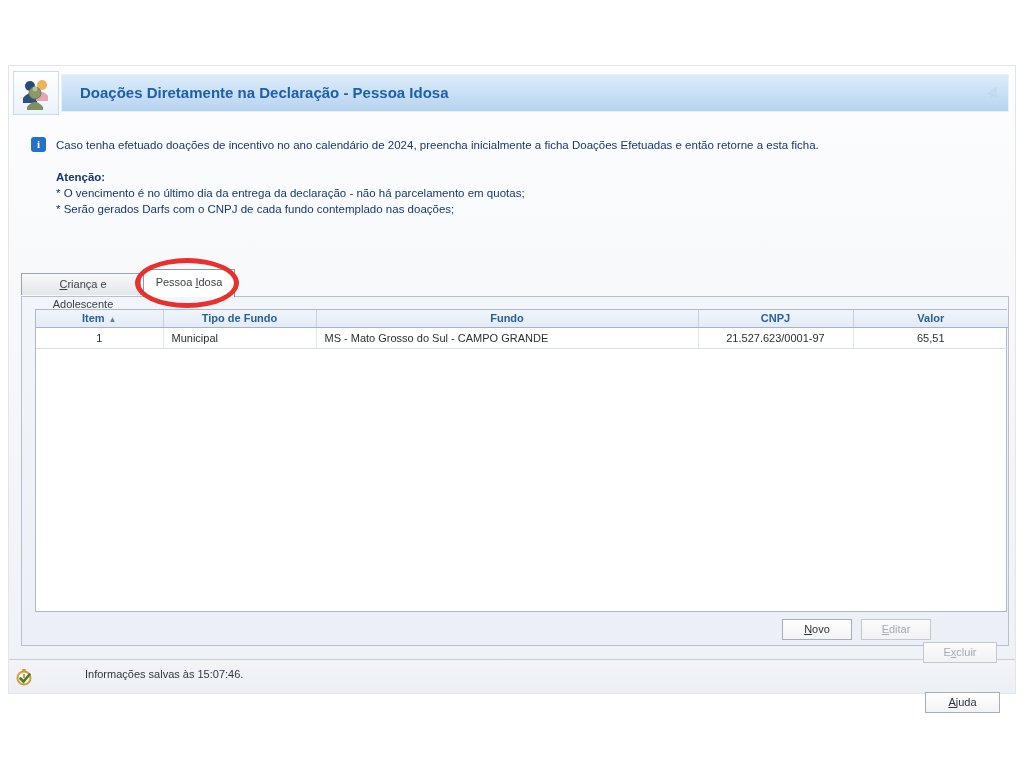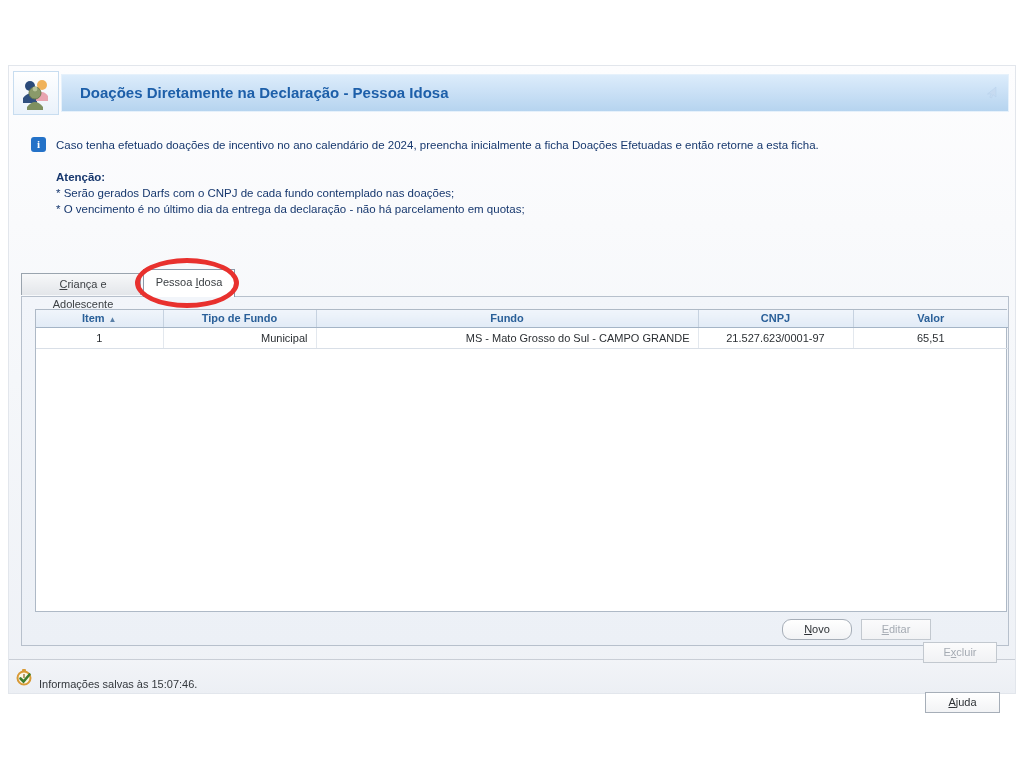--- a/index.html
+++ b/index.html
@@ -76,40 +76,40 @@
     border-right:1px solid #c6d2e0; border-bottom:1px solid #a4b4c6; cursor:default;
   }
   th:last-child { border-right:none; }
   .sort-arrow { font-size:8px; color:#5a80a8; margin-left:4px; }
   td {
     height:21px; font-size:11px; color:#2b2f33; padding:0 8px;
     border-right:1px solid #e3e8ee; border-bottom:1px solid #d9dfe7;
     white-space:nowrap; overflow:hidden;
   }
   td:last-child { border-right:none; }
-  .ta-c { text-align:center; } .ta-l { text-align:right; } .ta-r { text-align:center; }
+  .ta-c { text-align:center; } .ta-l { text-align:left; } .ta-r { text-align:center; }
 
   
   .btn {
     position:absolute; height:21px; font-size:11px; text-align:center; line-height:19px;
     background:linear-gradient(180deg,#ffffff,#f2f3f5);
     border:1px solid #a6aeb8; color:#2e3236; cursor:default;
   }
   .btn.disabled { color:#a5abb3; border-color:#c2c8cf; background:linear-gradient(180deg,#fbfbfc,#f1f2f4); }
-  #btn-novo    { left:760px; top:322px; width:70px;border-radius:9px; }
+  #btn-novo    { left:760px; top:322px; width:70px; }
   #btn-editar  { left:839px; top:322px; width:70px; }
   #btn-excluir { left:901px; top:322px; width:74px;margin-top:23px; }
 
   
   .statusbar {
     position:absolute; left:0; right:0; top:593px; bottom:0;
     border-top:1px solid #c9ced6;
     background:linear-gradient(180deg,#f2f4f8,#eceff4);
   }
-  .status-left { position:absolute; left:6px; top:8px; display:flex; align-items:flex-end; }
+  .status-left { position:absolute; left:6px; top:8px; display:flex; align-items:flex-start;gap:46px; }
   .status-msg { font-size:11px; color:#33373c; margin-left:6px; }
   #btn-ajuda { right:15px; left:auto; top:7px; width:75px; position:absolute;margin-top:25px; }
 
   
   .annotation-ellipse {
     position:absolute; left:126px; top:192px; width:104px; height:50px;
     border:5px solid #e8312e; border-radius:50%;
     z-index:10; pointer-events:none;
   }
 </style>
@@ -139,22 +139,22 @@
       </div>
     </div>
 
     <div class="notice">
       <div class="notice-intro">
         <div class="info-badge">i</div>
         <div class="notice-intro-text">Caso tenha efetuado doações de incentivo no ano calendário de 2024, preencha inicialmente a ficha Doações Efetuadas e então retorne a esta ficha.</div>
       </div>
       <div class="attention">
         <div class="b">Atenção:</div>
+        <div>* O vencimento é no último dia da entrega da declaração - não há parcelamento em quotas;</div>
         <div>* Serão gerados Darfs com o CNPJ de cada fundo contemplado nas doações;</div>
-        <div>* O vencimento é no último dia da entrega da declaração - não há parcelamento em quotas;</div>
       </div>
     </div>
 
     <div class="tabs">
       <div class="tab t1"><span></span><span class="u">C</span><span>riança e Adolescente</span></div>
       <div class="tab t2 active"><span>Pessoa </span><span class="u">I</span><span>dosa</span></div>
     </div>
 
     <div class="panel">
       <div class="table-wrap">

